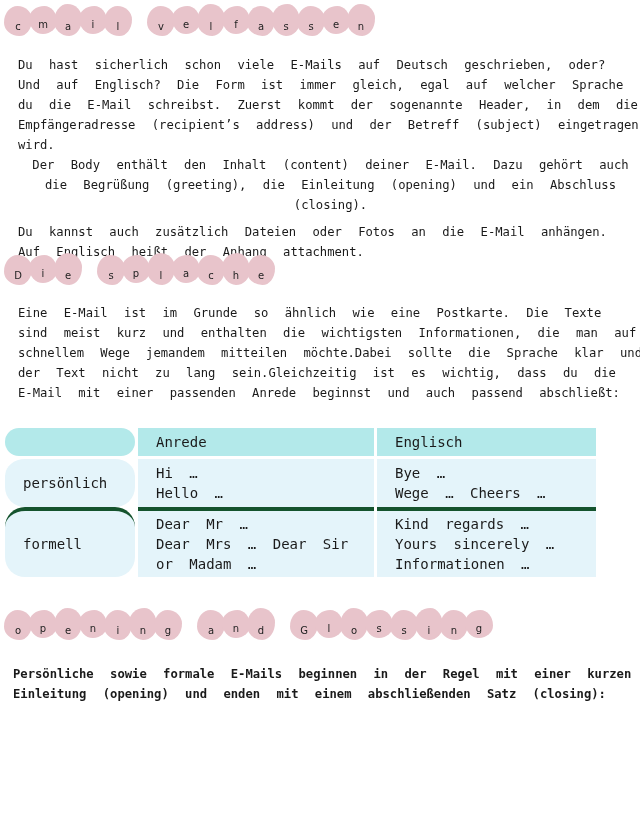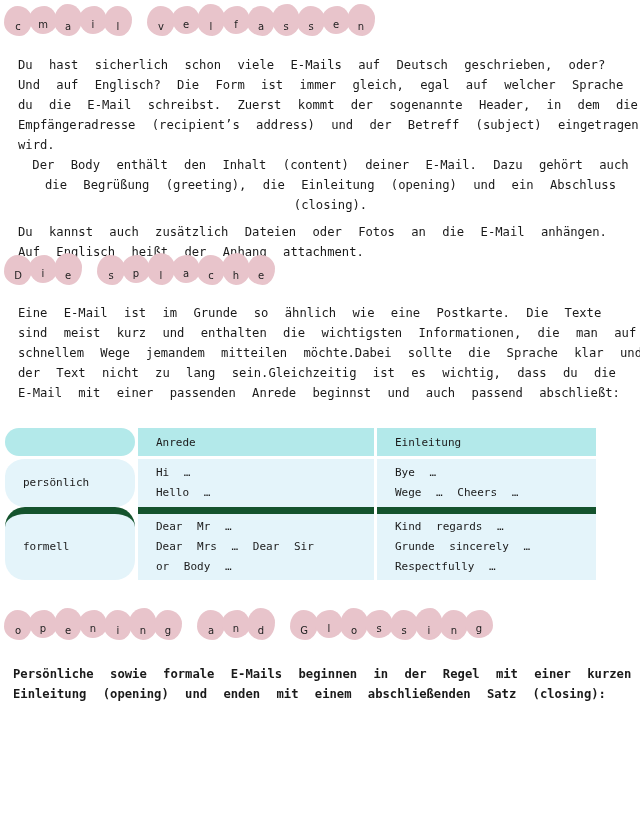--- a/index.html
+++ b/index.html
@@ -23,27 +23,27 @@
   .blob span {
     font-family: "DejaVu Sans", sans-serif; font-size: 10px; color: #222; line-height: 1;
   }
   .para {
     position: absolute; left: 10px; width: 625px; font-size: 12.2px;
     line-height: 20px; word-spacing: 9px; white-space: pre-wrap; margin: 8px;
   }
   table.grid {
     position: absolute; left: 5px; top: 428px; width: 597px;
     border-collapse: separate; border-spacing: 3px 0; margin-left: -3px;
-    font-size: 11px; word-spacing: 8px;
+    font-size: 14px; word-spacing: 8px;
   }
   table.grid th, table.grid td { text-align: left; vertical-align: middle; font-weight: normal; }
   table.grid th { background: #b3e9ea; height: 28px; padding: 0 0 0 18px; }
   table.grid td { background: #e4f4fa; padding: 0 0 0 18px; line-height: 20px; }
   table.grid tr.r1 td { height: 48px; border-top: 3px solid #fff; }
-  table.grid tr.r2 td { height: 66px; border-top: 7px solid #14532d; }
+  table.grid tr.r2 td { height: 66px; border-top: 4px solid #14532d; }
   table.grid .c0 { width: 112px; border-radius: 20px; }
   table.grid .c1 { width: 218px; }
   table.grid td.c0 { padding-left: 18px; }
 </style>
 </head>
 <body>
 
 <div class="heading" style="top:6px;">
   <div class="word">
     <div class="blob">
@@ -134,46 +134,46 @@
   </div>
 </div>
 
 <p class="para" style="top:295px;">Eine E-Mail ist im Grunde so ähnlich wie eine Postkarte. Die Texte sind meist kurz und enthalten die wichtigsten Informationen, die man auf schnellem Wege jemandem mitteilen möchte.Dabei sollte die Sprache klar und der Text nicht zu lang sein.Gleichzeitig ist es wichtig, dass du die E-Mail mit einer passenden Anrede beginnst und auch passend abschließt:</p>
 
 <table class="grid">
   <thead>
     <tr>
       <th class="c0"></th>
       <th class="c1">Anrede</th>
-      <th>Einleitung</th>
+      <th>Englisch</th>
     </tr>
   </thead>
   <tbody>
     <tr class="r1">
       <td class="c0">persönlich</td>
       <td class="c1">
         <div>Hi …</div>
         <div>Hello …</div>
       </td>
       <td>
         <div>Bye …</div>
         <div>Wege … Cheers …</div>
       </td>
     </tr>
     <tr class="r2">
       <td class="c0">formell</td>
       <td class="c1">
         <div>Dear Mr …</div>
         <div>Dear Mrs … Dear Sir</div>
-        <div>or Body …</div>
+        <div>or Madam …</div>
       </td>
       <td>
         <div>Kind regards …</div>
-        <div>Grunde sincerely …</div>
-        <div>Respectfully …</div>
+        <div>Yours sincerely …</div>
+        <div>Informationen …</div>
       </td>
     </tr>
   </tbody>
 </table>
 
 <div class="heading" style="top:610px;">
   <div class="word">
     <div class="blob">
         <span>o</span>
       </div>

